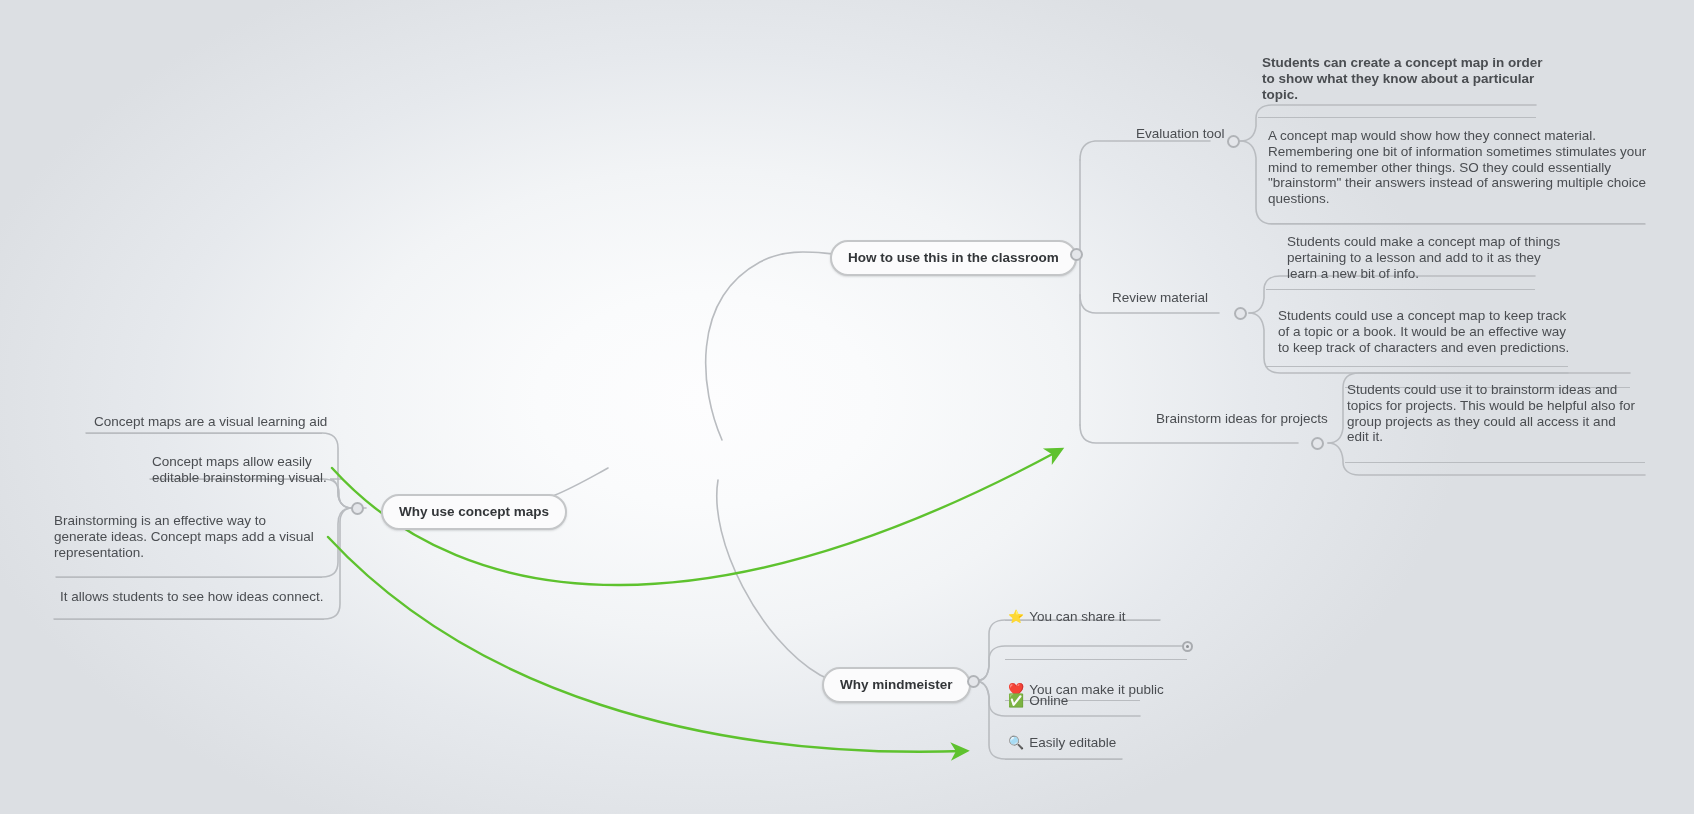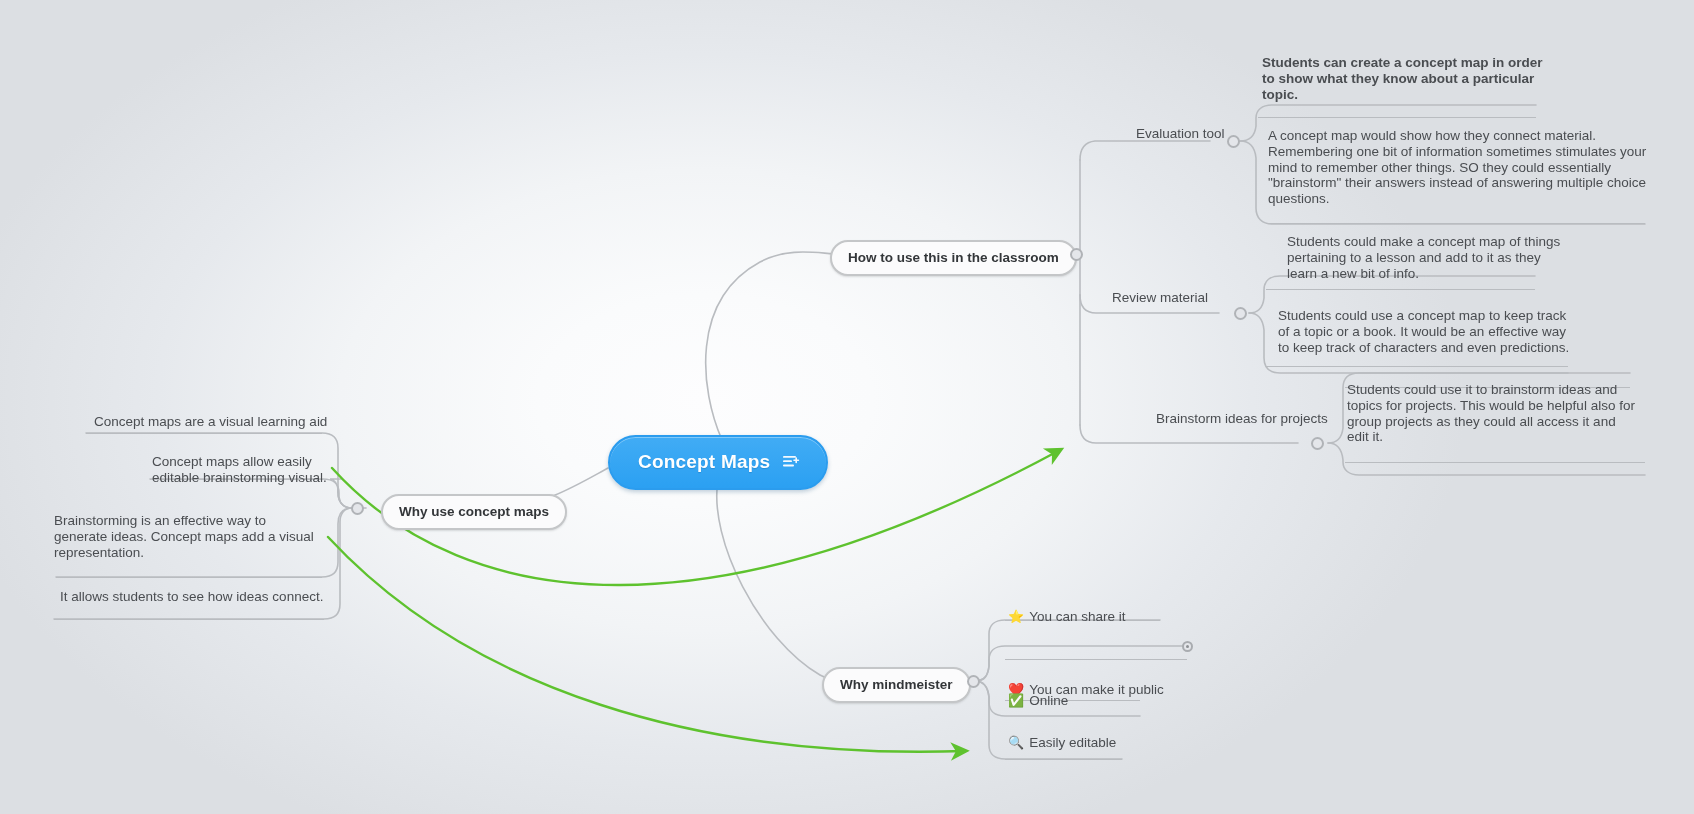--- a/index.html
+++ b/index.html
@@ -139,34 +139,20 @@
   <div class="rail" style="left:1005px;top:700px;width:135px;"></div>
   <div class="rail" style="left:1005px;top:759px;width:117px;"></div>
 
   <div class="rail" style="left:1258px;top:117px;width:278px;"></div>
   <div class="rail" style="left:1266px;top:223px;width:379px;"></div>
   <div class="rail" style="left:1266px;top:289px;width:269px;"></div>
   <div class="rail" style="left:1266px;top:366px;width:302px;"></div>
   <div class="rail" style="left:1345px;top:387px;width:285px;"></div>
   <div class="rail" style="left:1345px;top:462px;width:300px;"></div>
 
-  <div class="root-node">
-    <span class="root-label">Concept Maps</span>
-    <span class="root-icon">
-      <svg width="17" height="14" viewBox="0 0 17 14" xmlns="http://www.w3.org/2000/svg">
-        <g fill="#ffffff">
-          <rect x="0" y="1" width="13" height="1.8" rx="0.9"></rect>
-          <rect x="0" y="5.3" width="9" height="1.8" rx="0.9"></rect>
-          <rect x="0" y="9.6" width="11" height="1.8" rx="0.9"></rect>
-          <rect x="12.4" y="2.2" width="1.6" height="6" rx="0.8"></rect>
-          <rect x="10.2" y="4.4" width="6" height="1.6" rx="0.8"></rect>
-        </g>
-      </svg>
-    </span>
-  </div>
 
   <div class="pill" style="left:830px;top:240px;">
     <span>How to use this in the classroom</span>
   </div>
 
   <div class="pill" style="left:381px;top:494px;">
     <span>Why use concept maps</span>
   </div>
 
   <div class="pill" style="left:822px;top:667px;">

